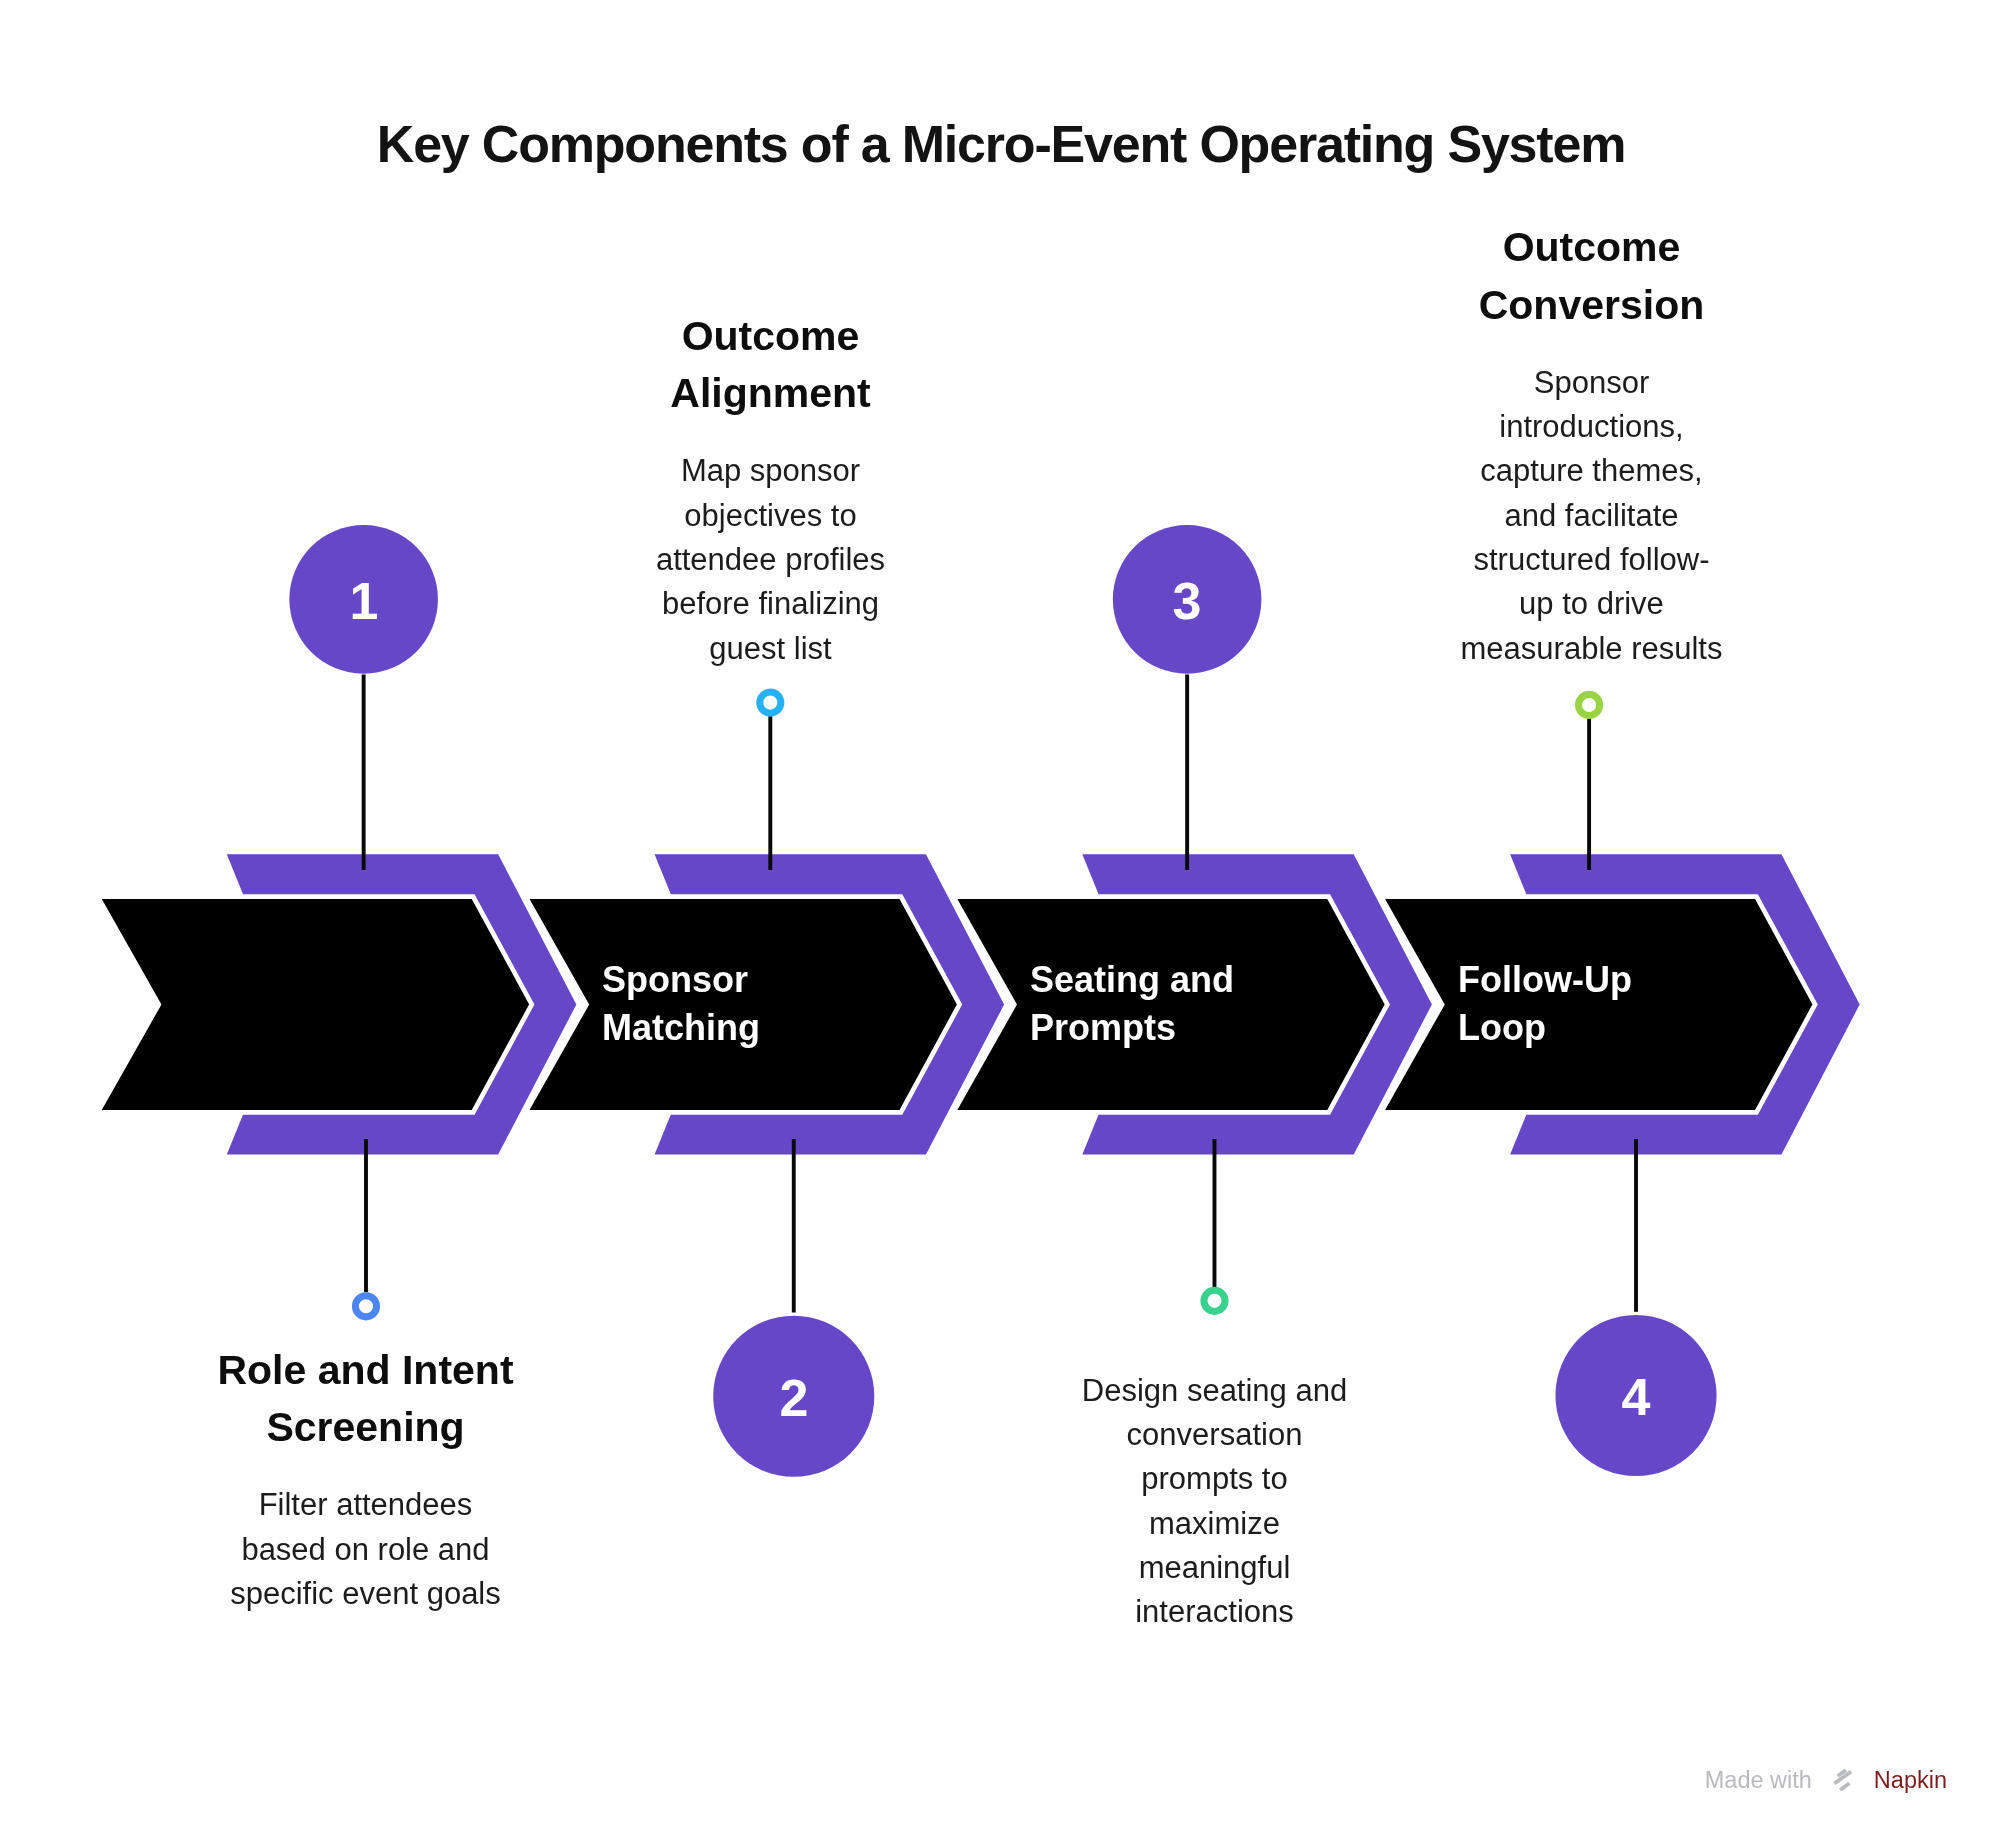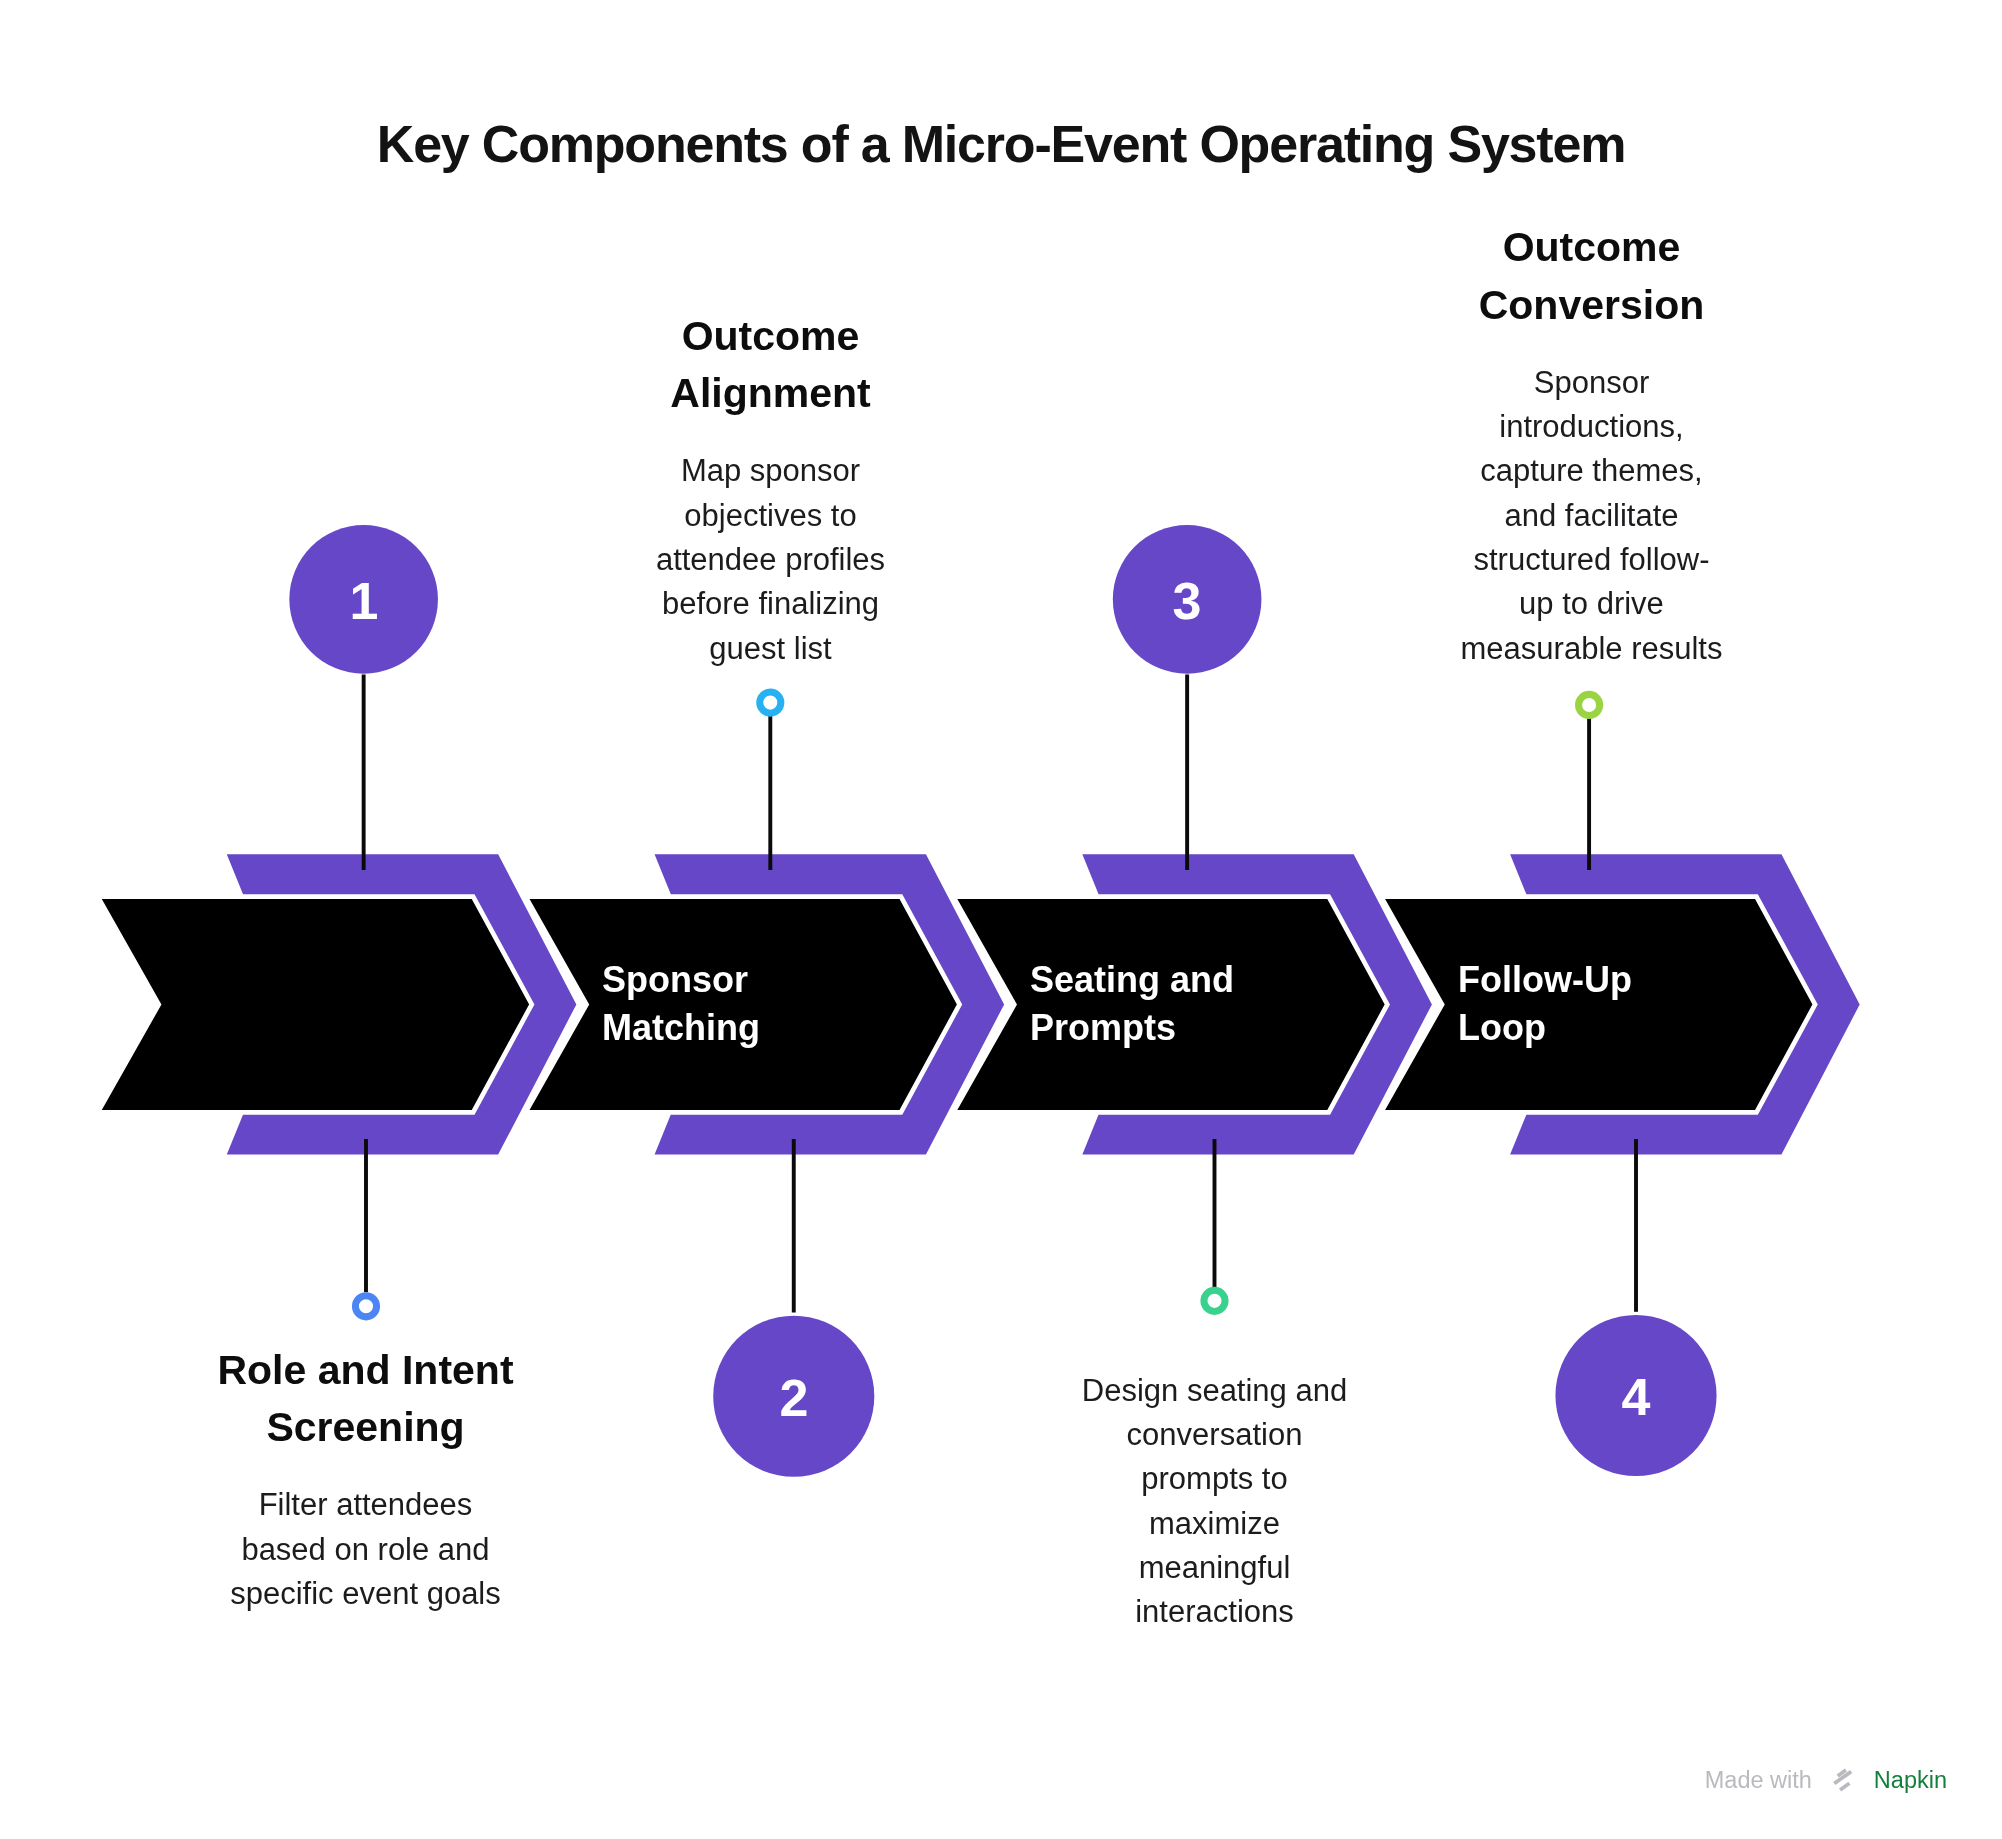--- a/index.html
+++ b/index.html
@@ -65,21 +65,21 @@
     position: absolute;
     top: 1766px;
     right: 55px;
     display: flex;
     align-items: center;
     gap: 17px;
     color: #b9babd;
     font-size: 23.5px;
     font-weight: 400;
   }
-  .footer .napkin-word { color: #15803d; }
+  .footer .napkin-word { color: #7f1d1d; }
 </style>
 </head>
 <body>
 
 <div class="canvas">
 
   <svg class="layer" width="2002" height="1840" viewBox="0 0 2560 2352">
     <defs>
       <path id="chev-back" d="M165,-192 L512,-192 L612,0 L512,192 L165,192 L243,0 Z"></path>
       <path id="chev-front" d="M0,-138 L480,-138 L555,0 L480,138 L0,138 L78,0 Z"></path>

